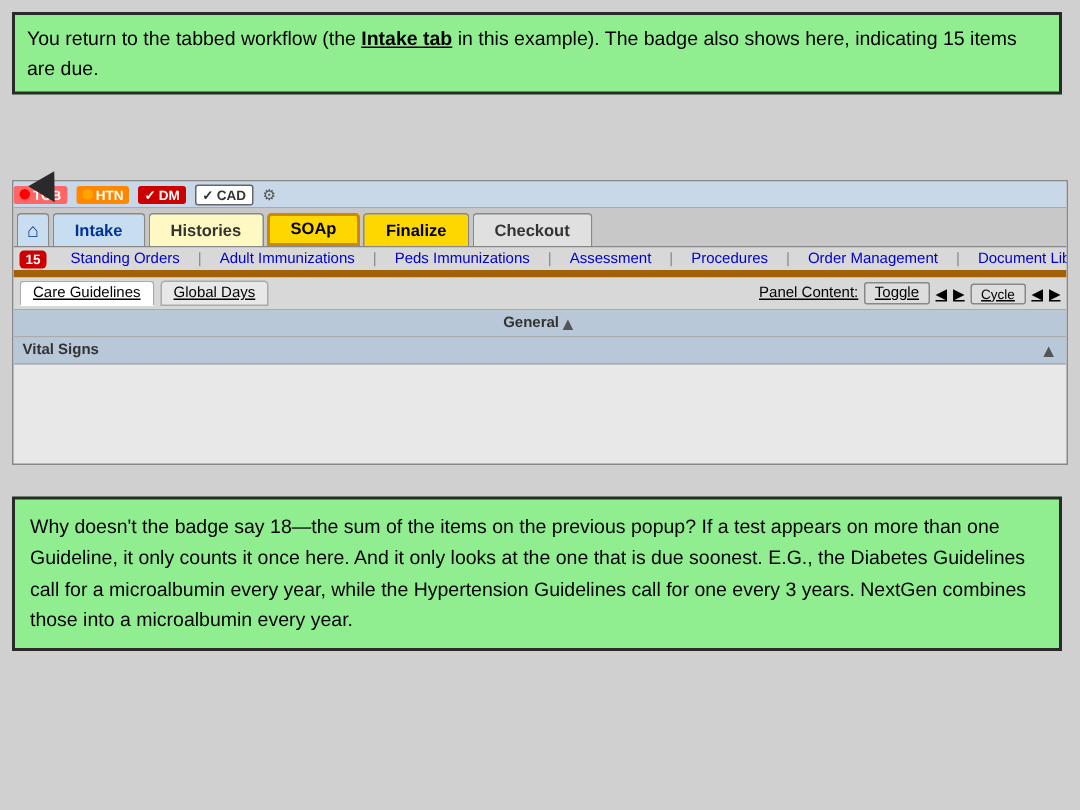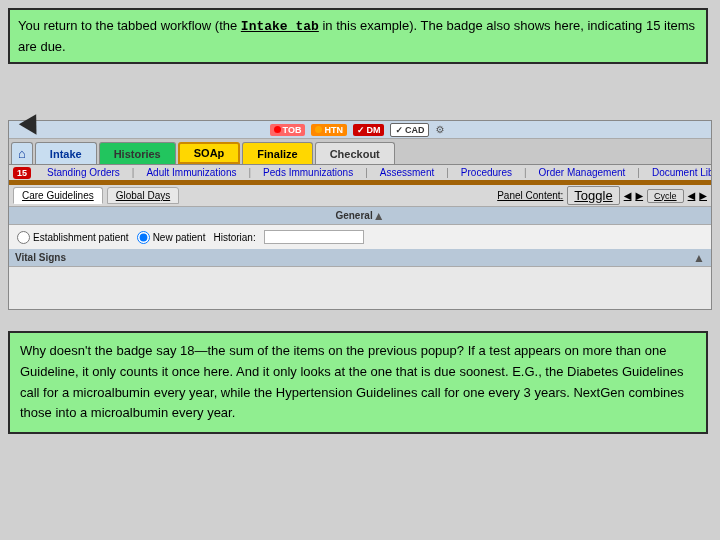--- a/index.html
+++ b/index.html
@@ -22,21 +22,21 @@
       background: #90EE90;
       border: 2px solid #2a2a2a;
       padding: 6px 8px;
       font-size: 13px;
       line-height: 1.5;
       z-index: 10;
     }
     .top-callout strong {
       font-weight: bold;
       text-decoration: underline;
-      font-family: Liberation Mono, monospace;
+      font-family: Liberation Sans, sans-serif;
     }
 
     
     .arrow-pointer {
       position: absolute;
       top: 118px;
       left: 22px;
       width: 0;
       height: 0;
       border-left: 10px solid transparent;
@@ -57,21 +57,21 @@
       border: 1px solid #888;
       overflow: hidden;
     }
 
     
     .status-bar {
       background: #c8d8e8;
       height: 18px;
       display: flex;
       align-items: center;
-      justify-content: center;
+      justify-content: flex-start;
       padding-right: 6px;
       gap: 6px;
       border-bottom: 1px solid #aaa;
     }
     .status-badge {
       display: inline-flex;
       align-items: center;
       gap: 2px;
       font-size: 9px;
       font-weight: bold;
@@ -122,21 +122,21 @@
       border: 1px solid #888;
       border-bottom: none;
       cursor: pointer;
       height: 22px;
       display: flex;
       align-items: center;
       margin-right: 2px;
       border-radius: 3px 3px 0 0;
     }
     .tab-intake { background: #c8ddf0; color: #003399; }
-    .tab-histories { background: #22c55e; color: #333; }
+    .tab-histories { background: #fef9c3; color: #333; }
     .tab-soap {
       background: #ffd700;
       color: #000;
       font-weight: bold;
       border: 2px solid #cc8800;
     }
     .tab-finalize { background: #ffd700; color: #000; }
     .tab-checkout { background: #e0e0e0; color: #333; }
     .tab-home {
       background: #c8ddf0;
@@ -203,21 +203,21 @@
       margin-left: auto;
       display: flex;
       align-items: center;
       gap: 4px;
       font-size: 10px;
     }
     .toggle-btn {
       background: #ddd;
       border: 1px solid #888;
       padding: 1px 6px;
-      font-size: 13px;
+      font-size: 10px;
       cursor: pointer;
       border-radius: 2px;
     }
     .cycle-btn {
       background: #ddd;
       border: 1px solid #888;
       padding: 1px 6px;
       font-size: 9px;
       cursor: pointer;
       border-radius: 2px;
@@ -356,32 +356,20 @@
       <button class="cycle-btn">Cycle</button>
       <span>◀</span>
       <span>▶</span>
     </div>
   </div>
 
   <div class="section-header">
     <span>General</span>
     <span class="section-up-arrow">▲</span>
   </div>
-  <div class="section-content">
-    <label class="radio-label">
-      <input type="radio" name="pattype" style="">
-      <span>Establishment patient</span>
-    </label>
-    <label class="radio-label">
-      <input type="radio" name="pattype" checked="" style="">
-      <span>New patient</span>
-    </label>
-    <span>Historian:</span>
-    <input type="text" style="width: 100px; height: 14px; font-size: 10px; border: 1px solid rgb(170, 170, 170);">
-  </div>
 
   <div class="vital-signs-header">
     <span>Vital Signs</span>
     <span class="section-up-arrow">▲</span>
   </div>
 
 </div>
 
 <div class="bottom-callout">
   <span>Why doesn't the badge say 18—the sum of the items on the previous popup?  If a test appears on more than one Guideline, it only counts it once here.  And it only looks at the one that is due soonest.  E.G., the Diabetes Guidelines call for a microalbumin every year, while the Hypertension Guidelines call for one every 3 years.  NextGen combines those into a microalbumin every year.</span>

